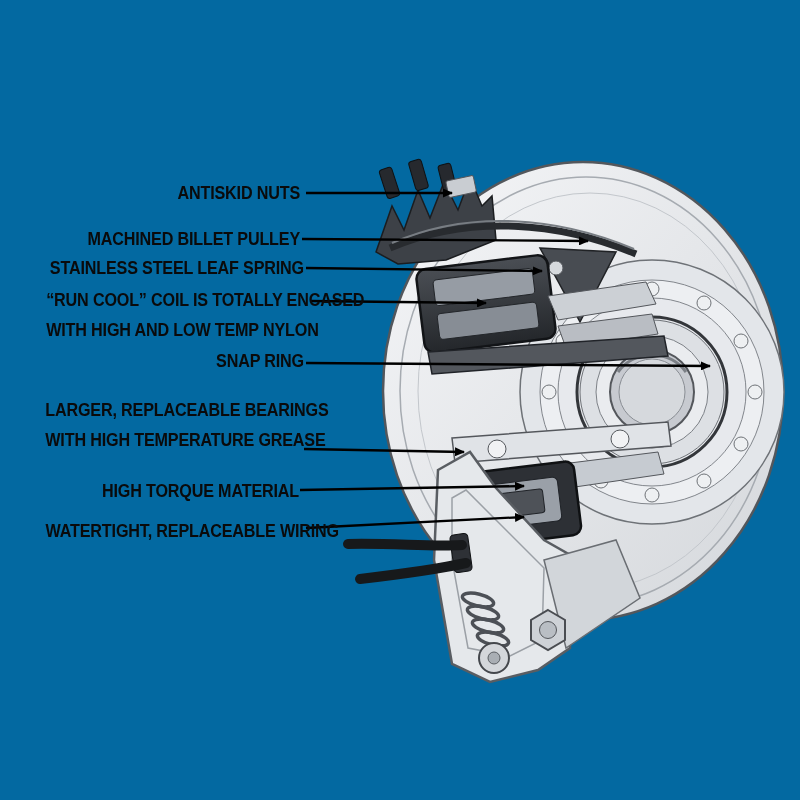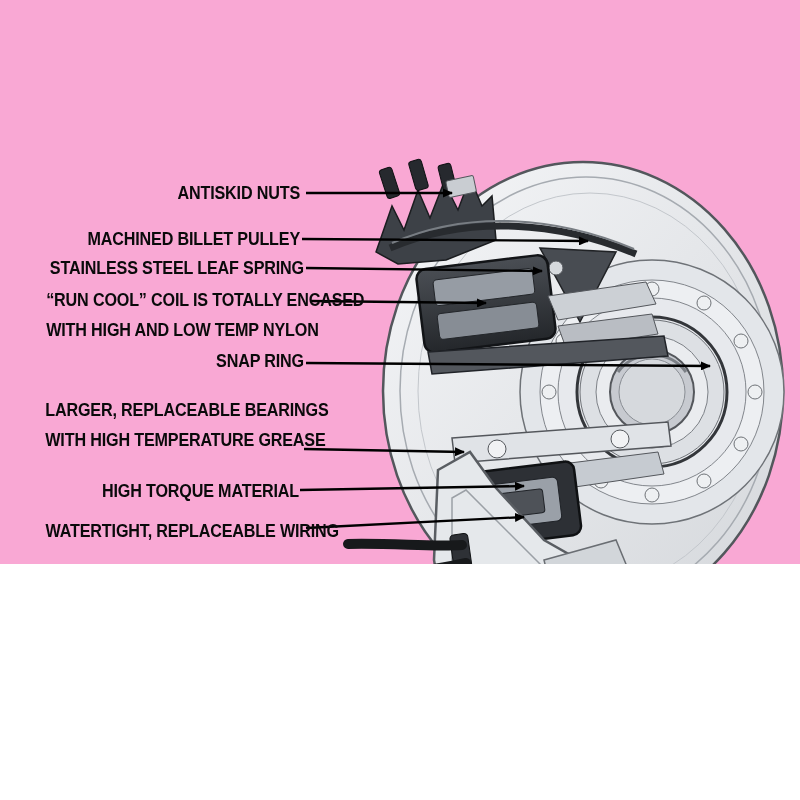--- a/index.html
+++ b/index.html
@@ -1,17 +1,17 @@
 <!DOCTYPE html>
 <html><head>
 <meta charset="utf-8">
 <style>
   html,body{margin:0;padding:0;background:#ffffff;}
   .stage{
-    position:relative;width:800px;height:564px;background:#f9a8d4;
+    position:relative;width:800px;height:800px;background:#0369a1;
     overflow:hidden;font-family:"Liberation Sans",sans-serif;
   }
   .art{position:absolute;inset:0;width:800px;height:800px;}
   .callout{
     position:absolute;left:0;text-align:right;font-weight:700;
     font-size:19px;line-height:30px;color:#0a0a0b;letter-spacing:-0.2px;
     transform:scaleX(0.85);transform-origin:100% 50%;white-space:nowrap;
   }
   .callout .line{display:block;}
 </style>

